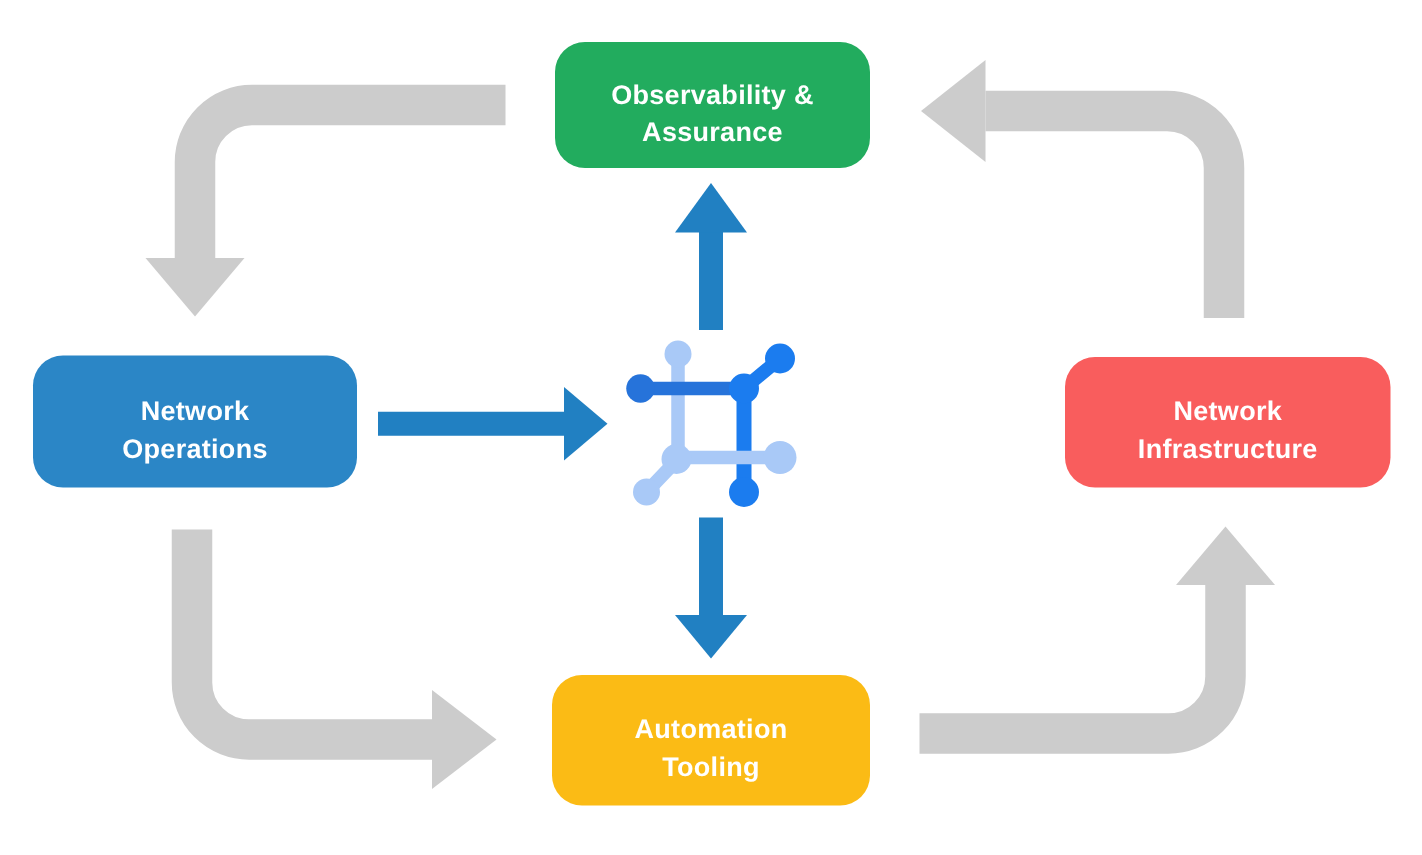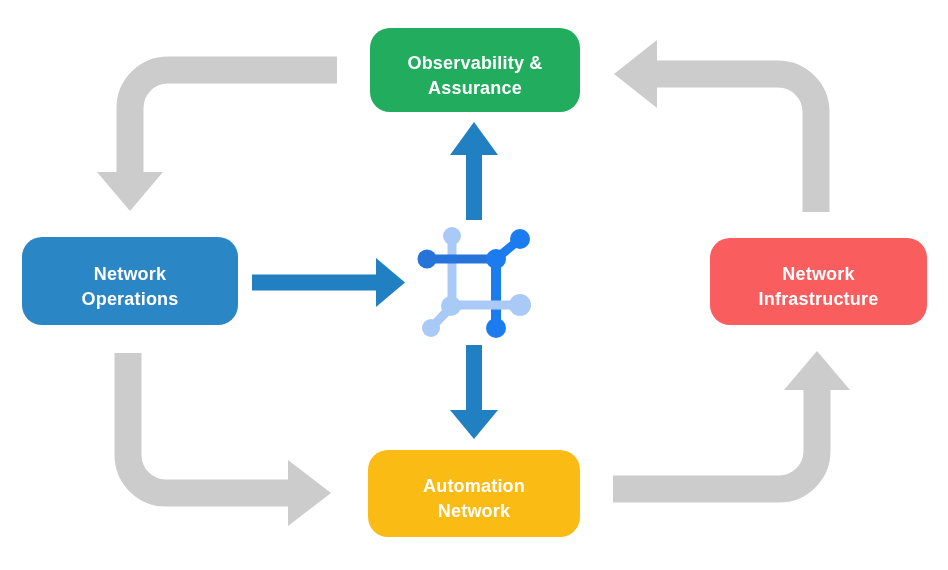--- a/index.html
+++ b/index.html
@@ -109,16 +109,16 @@
 Operations</span>
   </div>
 
   <div class="node node-infrastructure">
     <span>Network
 Infrastructure</span>
   </div>
 
   <div class="node node-automation">
     <span>Automation
-Network</span>
+Tooling</span>
   </div>
 
 </div>
 
 </body></html>

